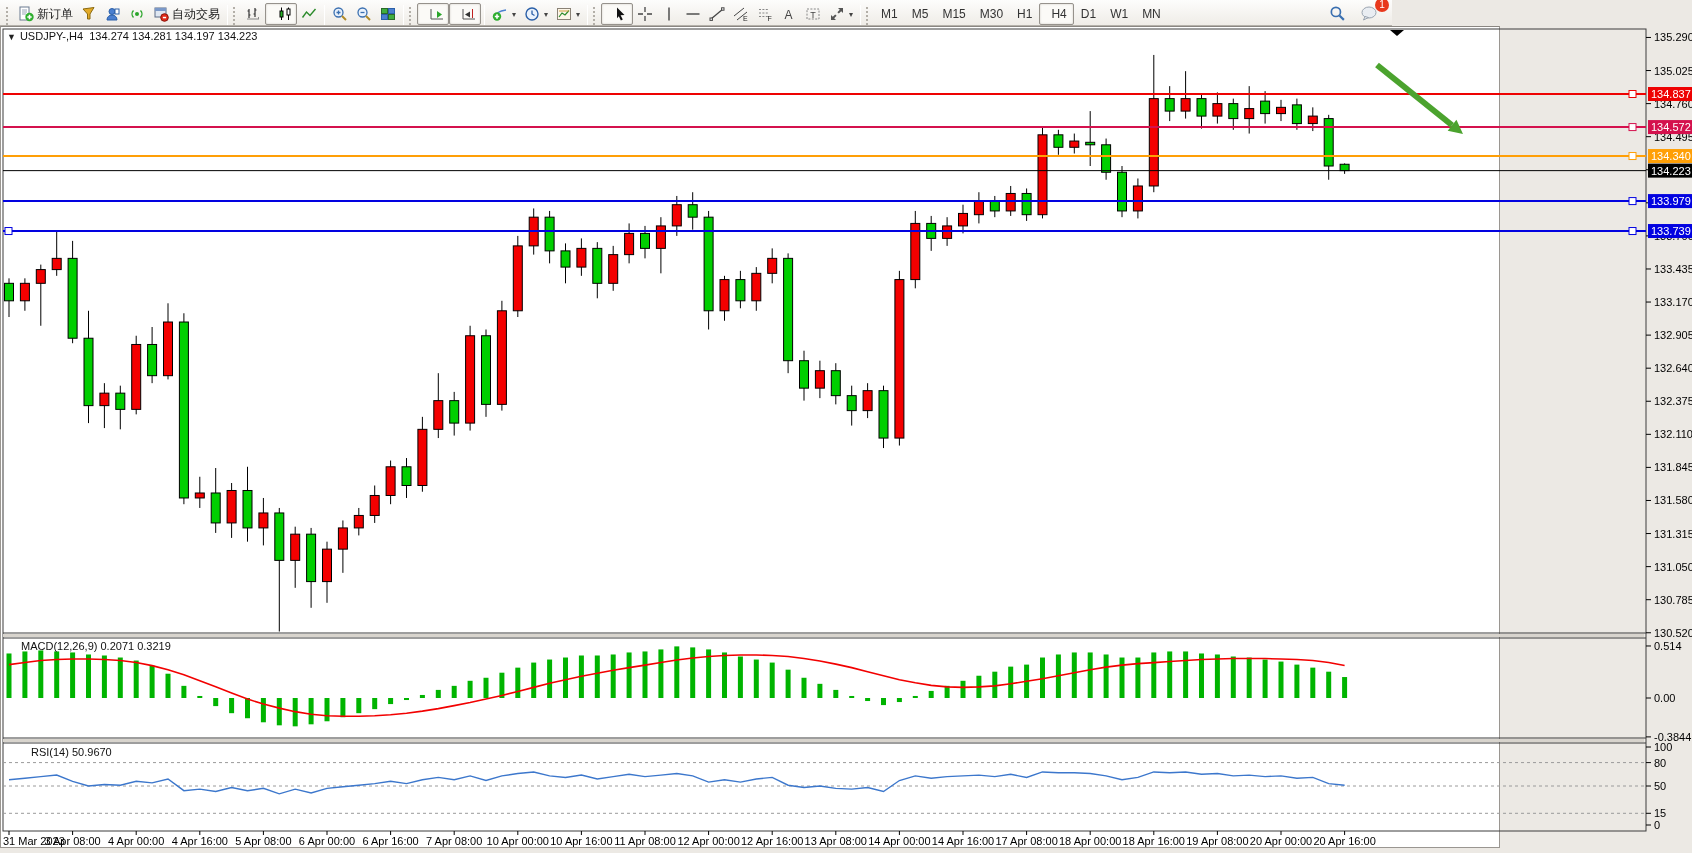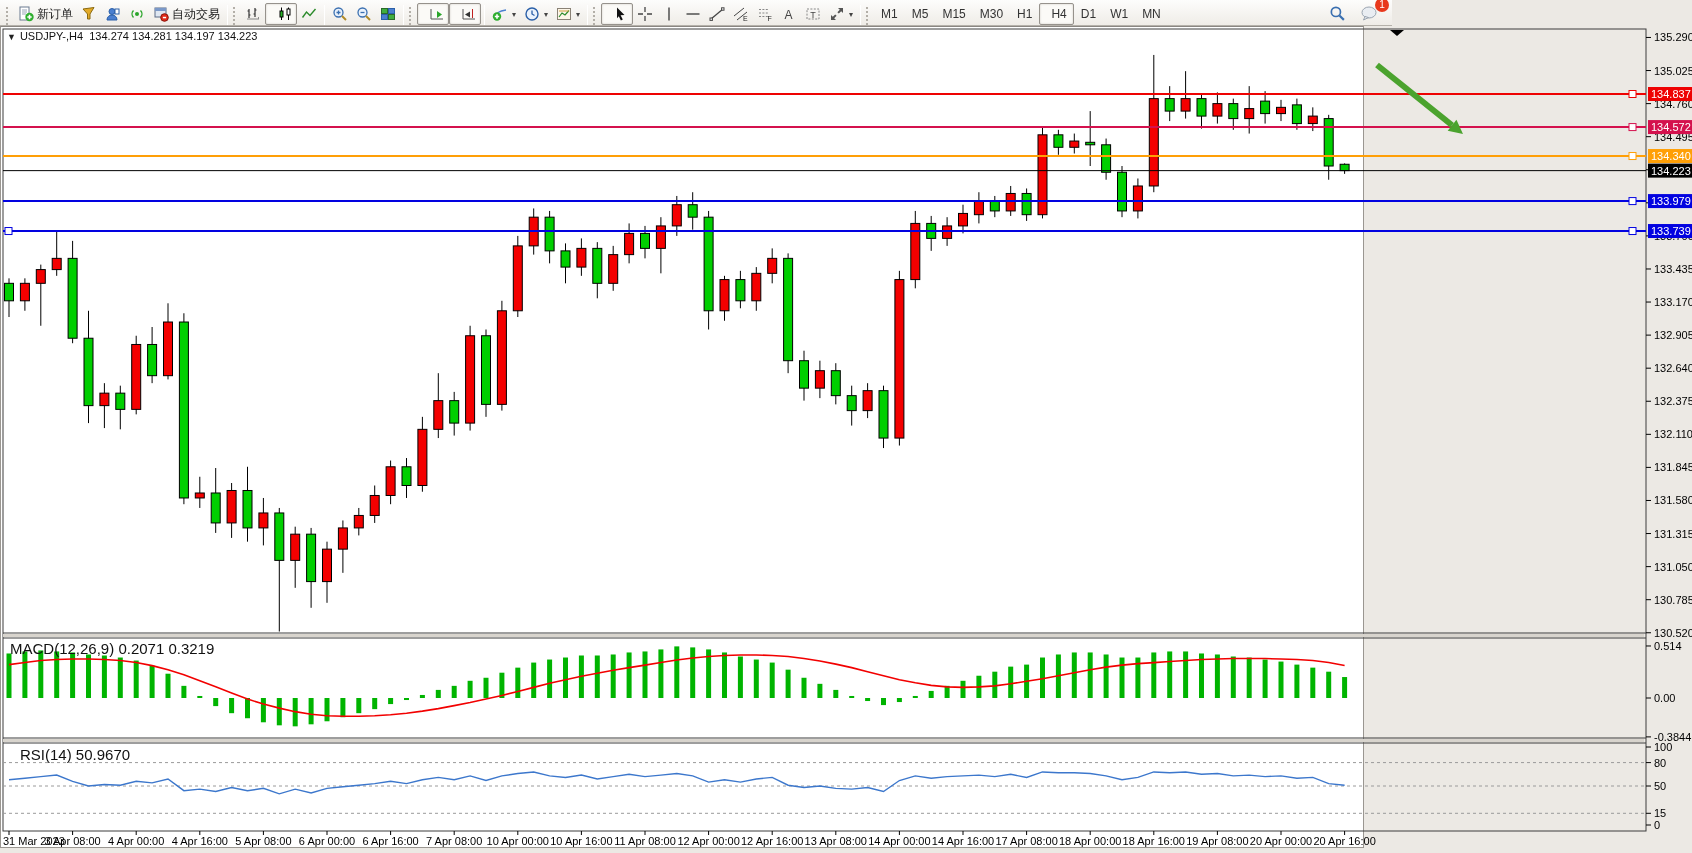--- a/index.html
+++ b/index.html
@@ -18,26 +18,26 @@
   .tb-btn.active { border-color:#96928c; background:#fbfaf7; box-shadow:inset 0 0 2px #c9c5be;padding-left:11px; }
   .tb-btn svg { display:block; }
   .caret { font-size:8px; color:#444; margin-left:1px; }
   .tf-btn { padding:2px 6px; font-size:12px; color:#333; }
   .tb-right { margin-left:auto; display:flex; align-items:center; gap:6px; padding-right:6px; }
   .chat-wrap { position:relative; }
   .badge { position:absolute; top:-5px; right:-7px; min-width:14px; height:14px; border-radius:8px;
     background:#e8391d; color:#fff; font-size:10px; line-height:14px; text-align:center; padding:0 3px; }
 
   
-  .chart-window { position:absolute; top:26px; left:0; width:1364px; height:822px;
+  .chart-window { position:absolute; top:26px; left:0; width:1500px; height:822px;
     background:#fff; border:1px solid #9a9691; border-top:1px solid #8a8681; }
   .chart-title { position:absolute; top:3px; left:6px; z-index:5; font-size:11px; color:#111;
     white-space:pre; }
   .chart-title .dd { font-size:9px; color:#222; margin-right:4px; }
-  .ind-label { position:absolute; left:9px; z-index:5; font-size:15px; color:#111; white-space:pre; }
+  .ind-label { position:absolute; left:20px; z-index:5; font-size:11px; color:#111; white-space:pre; }
   #macd-label { top:613px; }
   #rsi-label  { top:719px;margin-left:10px; }
   #chart-svg { position:absolute; top:0; left:0; }
 </style>
 </head>
 <body>
 
 <div class="toolbar">
   <div class="grip"></div>
 

